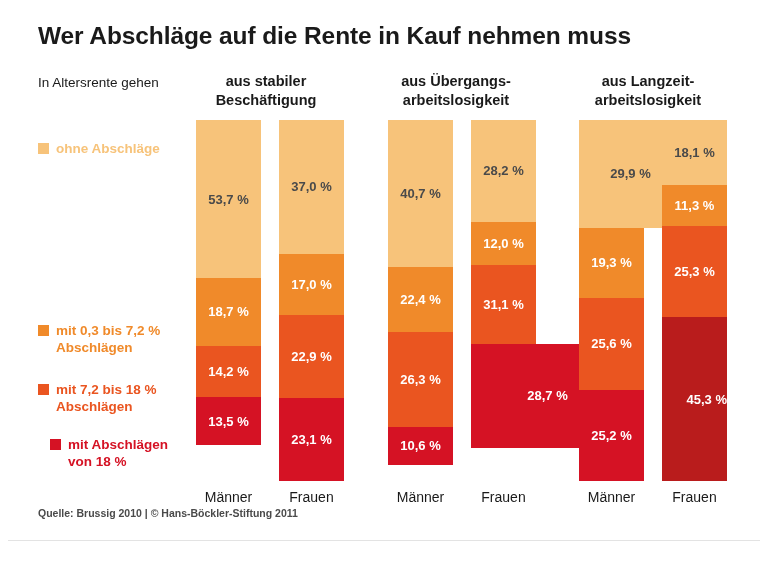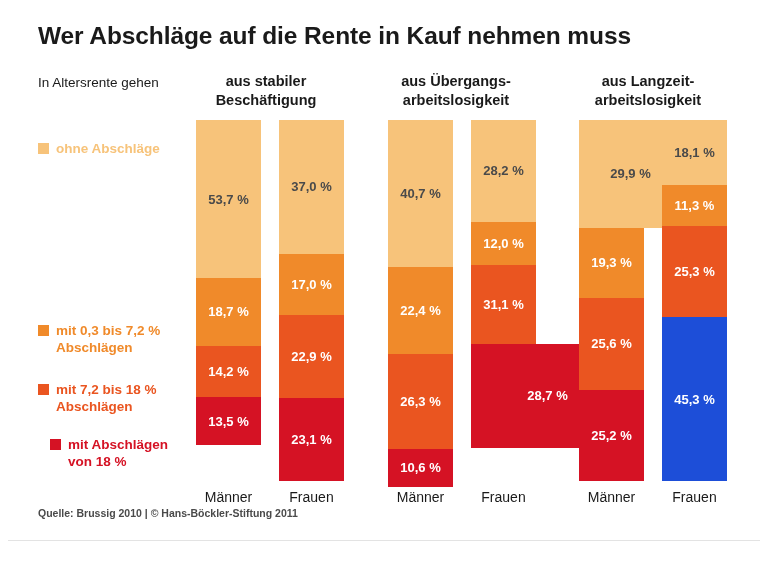--- a/index.html
+++ b/index.html
@@ -173,21 +173,21 @@
           </div>
           <div class="seg" style="height: 83.391px; background: rgb(213, 18, 36);">
             <span>23,1 %</span>
           </div>
         </div>
         <div class="bar-label" style="left: 271px; top: 485px;">Frauen</div>
         <div class="bar" style="left: 380px; top: 116px; height: 361px;">
           <div class="seg light" style="height: 146.927px; background: rgb(247, 195, 122);">
             <span>40,7 %</span>
           </div>
-          <div class="seg" style="height: 87px; background: rgb(240, 138, 42);">
+          <div class="seg" style="height: 65px; background: rgb(240, 138, 42);">
             <span>22,4 %</span>
           </div>
           <div class="seg" style="height: 94.943px; background: rgb(234, 85, 32);">
             <span>26,3 %</span>
           </div>
           <div class="seg" style="height: 38.266px; background: rgb(213, 18, 36);">
             <span>10,6 %</span>
           </div>
         </div>
         <div class="bar-label" style="left: 380px; top: 485px;">Männer</div>
@@ -224,21 +224,21 @@
         <div class="bar" style="left: 654px; top: 116px; height: 361px;">
           <div class="seg light" style="height: 65.341px; background: rgb(247, 195, 122);">
             <span>18,1 %</span>
           </div>
           <div class="seg" style="height: 40.793px; background: rgb(240, 138, 42);">
             <span>11,3 %</span>
           </div>
           <div class="seg" style="height: 91.333px; background: rgb(234, 85, 32);">
             <span>25,3 %</span>
           </div>
-          <div class="seg" style="height: 163.533px; background: #1d4ed8;">
+          <div class="seg" style="height: 163.533px; background: #b91c1c; justify-content: flex-end;">
             <span>45,3 %</span>
           </div>
         </div>
         <div class="bar-label" style="left: 654px; top: 485px;">Frauen</div>
       </div>
 
     <div class="source">Quelle: Brussig 2010 | © Hans-Böckler-Stiftung 2011</div>
   </div>
 </div>
 

